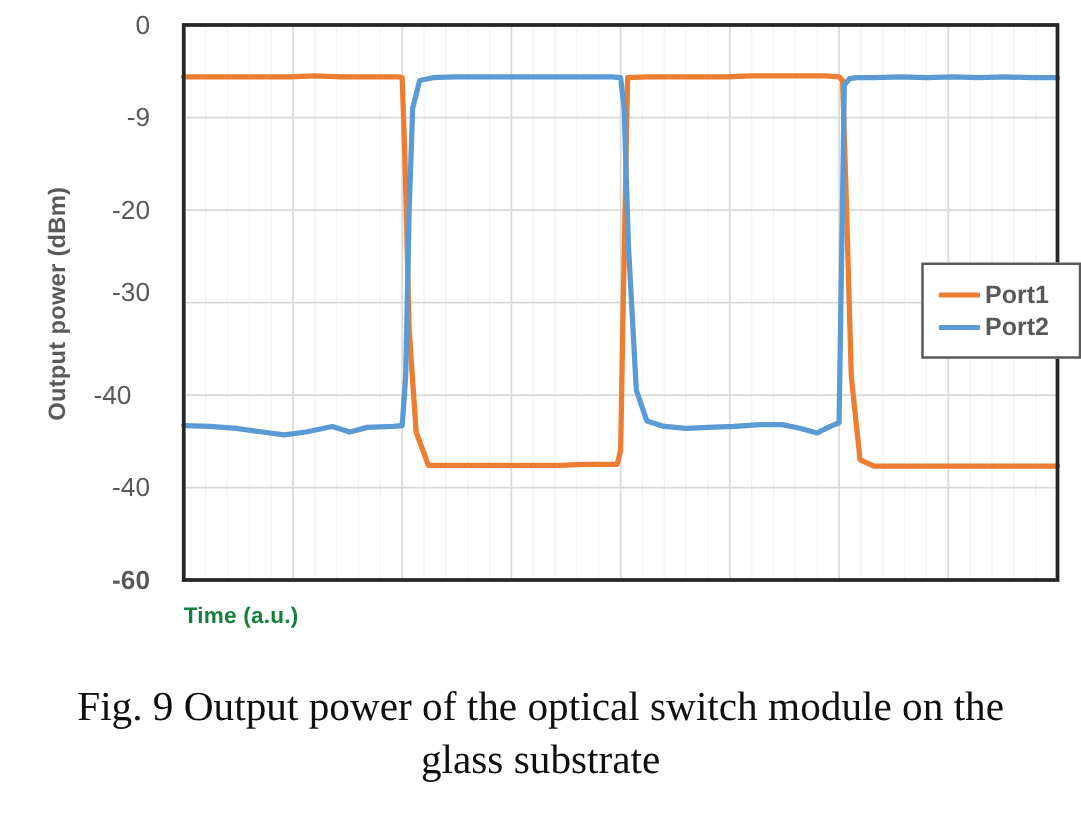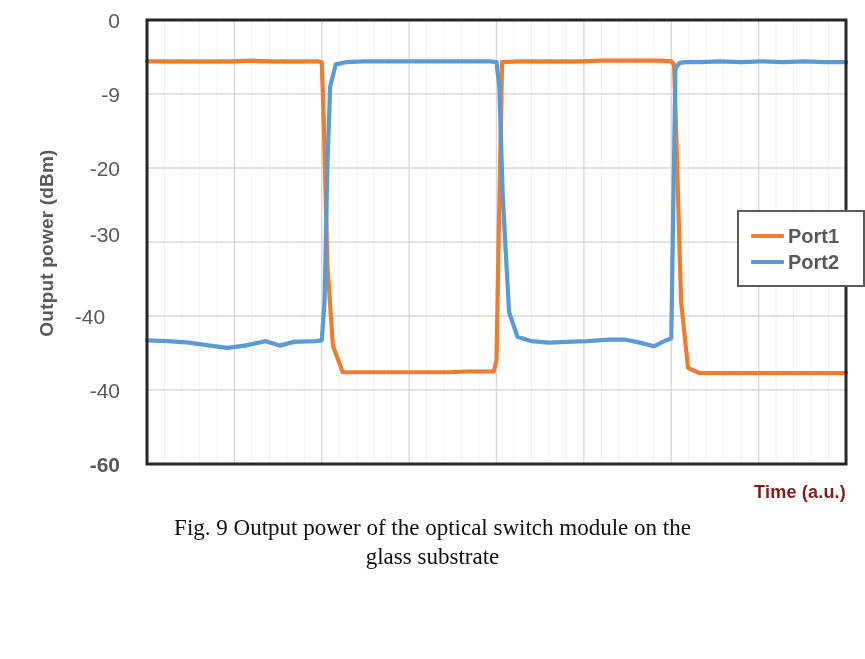--- a/index.html
+++ b/index.html
@@ -15,35 +15,35 @@
     text-align:right;width:60px;line-height:1;
   }
   #y-axis-title{
     position:absolute;left:-83px;top:232px;width:260px;
     transform:rotate(-90deg);transform-origin:center center;
     font-size:19px;font-weight:bold;color:#595959;text-align:center;
     letter-spacing:.2px;
   }
   #x-axis-title{
     position:absolute;left:147px;top:482px;width:699px;
-    text-align:right;font-size:18px;font-weight:bold;color:#7f1d1d;
+    text-align:left;font-size:18px;font-weight:bold;color:#15803d;
     letter-spacing:.2px;
   }
   #legend{
     position:absolute;left:710px;top:210px;width:128px;height:77px;
     background:#ffffff;border:2px solid #5a5a5a;box-sizing:border-box;
     display:flex;flex-direction:column;justify-content:center;
     padding-left:12px;gap:6px;margin-left:27px;
   }
   .legend-row{display:flex;align-items:center;gap:4px;}
   .legend-swatch{width:33px;height:4px;border-radius:1px;display:block;}
   .legend-label{font-size:20px;font-weight:bold;color:#595959;line-height:1;}
   #caption{
-    position:absolute;left:0;top:513px;width:865px;
-    font-family:"Liberation Serif", serif;font-size:23px;color:#0f0f0f;
+    position:absolute;left:0;top:545px;width:865px;
+    font-family:"Liberation Serif", serif;font-size:33px;color:#0f0f0f;
     text-align:center;line-height:1.28;
   }
   #caption .cap-line{display:block;}
 </style>
 </head>
 <body>
 
 <div id="figure">
 
   <div id="y-axis-title">Output power (dBm)</div>

